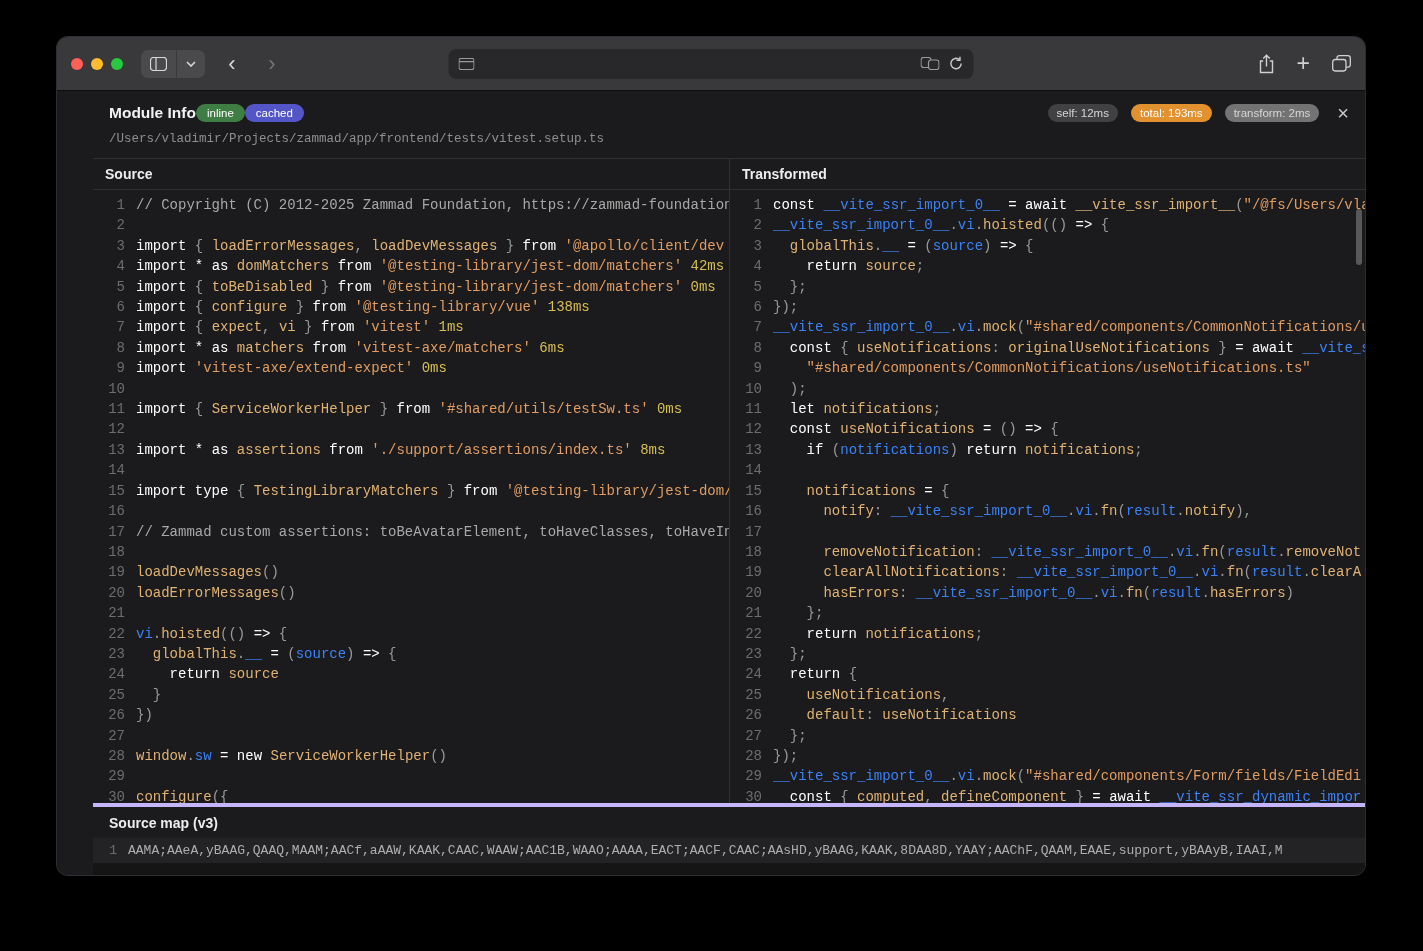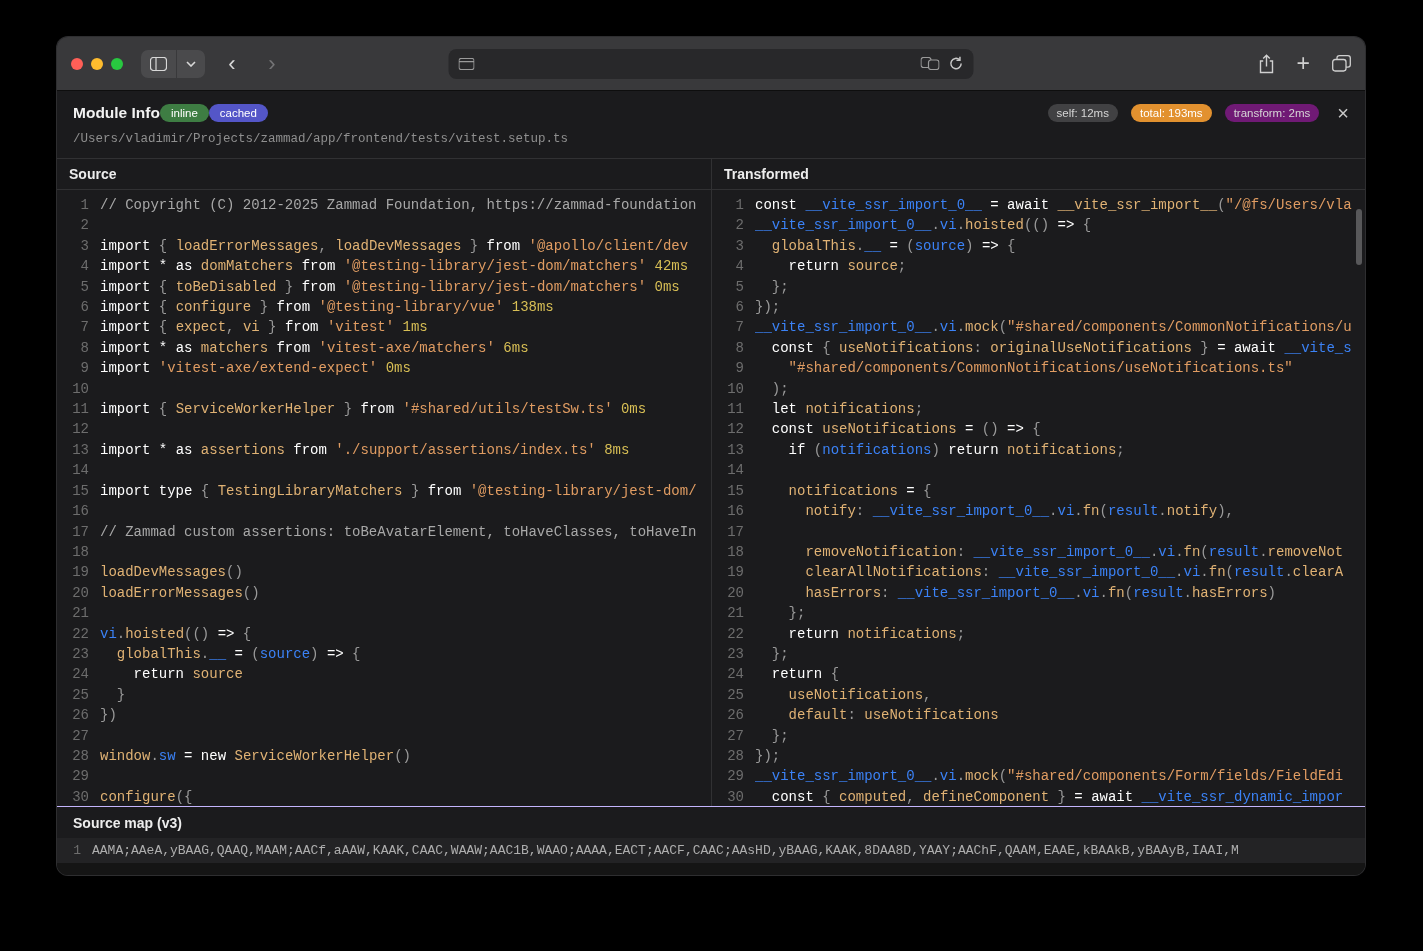--- a/index.html
+++ b/index.html
@@ -37,21 +37,21 @@
   }
   .url-text {
     position:absolute; left:0; right:0; text-align:center;
     color:#e8e8e8; font-size:13px;
   }
   .url-right { margin-left:auto; display:flex; align-items:center; gap:9px; z-index:1; }
   .toolbar-right { margin-left:auto; display:flex; align-items:center; gap:22px; }
   .tbtn { display:flex; align-items:center; justify-content:center; color:#d0d0d0; }
   .plus-glyph { font-size:23px; line-height:1; color:#d0d0d0; }
   
-  .page { flex:1; min-height:0; display:flex; flex-direction:column; background:#1b1b1d; position:relative; }
+  .page { flex:1; min-height:0; display:flex; flex-direction:column; background:#1b1b1d; position:relative;padding-left:36px; }
   .mod-head { padding:12px 16px 0; flex:none; }
   .mod-row { display:flex; align-items:center; }
   .mod-title { font-size:15.5px; font-weight:700; color:#f2f2f2; }
   .badge { font-size:11.5px; padding:3px 11px; border-radius:11px; color:#fff; }
   .pills { margin-left:auto; display:flex; align-items:center; gap:13px;justify-content:flex-end; }
   .pill { font-size:11.5px; padding:3px 9px; border-radius:10px; }
   .close-x { margin-left:18px; color:#c9c9c9; font-size:20px; line-height:1; }
   .mod-path { font-family:"Liberation Mono", monospace; font-size:12.5px; color:#8f8f8f; margin:9px 0 12px; white-space:nowrap; overflow:hidden; }
   .panels-head { flex:none; display:grid; grid-template-columns:1fr 1fr; border-top:1px solid #313133; border-bottom:1px solid #313133; }
   .ph { padding:7px 12px; font-weight:700; font-size:14px; color:#ededed; }
@@ -62,21 +62,21 @@
   .cl { display:flex; white-space:pre; }
   .ln { flex:0 0 24px; text-align:right; margin-right:11px; color:#6d6d6d; }
   .ct { white-space:pre; }
   .t-k { color:#ffffff; }   
   .t-s { color:#e09c62; }   
   .t-o { color:#e0b274; }   
   .t-p { color:#3b82f6;margin-top:19px; }   
   .t-u { color:#9a9a9a; }   
   .t-c { color:#a8a8a8;text-align:right; }   
   .t-t { color:#d8bf55; }   
-  .smap { flex:none; border-top:1px solid #c4b5fd; }
+  .smap { flex:none; border-top:4px solid #c4b5fd; }
   .smap-title { padding:8px 16px 7px; font-weight:700; font-size:14px; color:#ededed; }
   .smap-row { background:#232325; display:flex; white-space:pre; font-family:"Liberation Mono", monospace;
     font-size:13px; line-height:19px; padding:3px 0; overflow:hidden; }
   .smap-row .ln { flex:0 0 24px; margin-right:11px; }
   .smap-row .maptext { color:#aeaeae; white-space:pre; }
   .bottom-strip { height:12px; background:#151515; }
   .scroll-thumb { position:absolute; right:3px; top:118px; width:6px; height:56px; border-radius:3px; background:#58585a; }
 </style>
 </head>
 <body>
@@ -151,21 +151,21 @@
   <div class="page">
 
     <div class="mod-head">
       <div class="mod-row">
         <span class="mod-title">Module Info</span>
         <span class="badge" style="background-color: rgb(62, 125, 67);">inline</span>
         <span class="badge" style="background-color: rgb(84, 86, 200);">cached</span>
         <div class="pills">
           <span class="pill" style="background-color: rgb(65, 65, 67); color: rgb(214, 214, 214);">self: 12ms</span>
           <span class="pill" style="background-color: rgb(226, 145, 47); color: rgb(255, 255, 255);">total: 193ms</span>
-          <span class="pill" style="background-color: #701a75; color: rgb(214, 214, 214);">transform: 2ms</span>
+          <span class="pill" style="background-color: #737373; color: rgb(214, 214, 214);">transform: 2ms</span>
         </div>
         <span class="close-x">×</span>
       </div>
       <div class="mod-path">/Users/vladimir/Projects/zammad/app/frontend/tests/vitest.setup.ts</div>
     </div>
 
     <div class="panels-head">
       <div class="ph">Source</div>
       <div class="ph right">Transformed</div>
     </div>
@@ -234,20 +234,20 @@
           <div class="cl"><span class="ln">28</span><span class="ct"><span class="t-u">});</span></span></div>
           <div class="cl"><span class="ln">29</span><span class="ct"><span class="t-p">__vite_ssr_import_0__</span><span class="t-u">.</span><span class="t-p">vi</span><span class="t-u">.</span><span class="t-o">mock</span><span class="t-u">(</span><span class="t-s">"#shared/components/Form/fields/FieldEdi</span></span></div>
           <div class="cl"><span class="ln">30</span><span class="ct"><span class="t-u">  </span><span class="t-k">const</span><span class="t-u"> { </span><span class="t-o">computed</span><span class="t-u">, </span><span class="t-o">defineComponent</span><span class="t-u"> } </span><span class="t-k">=</span><span class="t-u"> </span><span class="t-k">await</span><span class="t-u"> </span><span class="t-p">__vite_ssr_dynamic_impor</span></span></div>
         </div>
     </div>
 
     <div class="smap">
       <div class="smap-title">Source map (v3)</div>
       <div class="smap-row">
         <span class="ln">1</span>
-        <span class="maptext">AAMA;AAeA,yBAAG,QAAQ,MAAM;AACf,aAAW,KAAK,CAAC,WAAW;AAC1B,WAAO;AAAA,EACT;AACF,CAAC;AAsHD,yBAAG,KAAK,8DAA8D,YAAY;AAChF,QAAM,EAAE,kBAAkB,yBAAyB,IAAI,M</span>
+        <span class="maptext">AAMA;AAeA,yBAAG,QAAQ,MAAM;AACf,aAAW,KAAK,CAAC,WAAW;AAC1B,WAAO;AAAA,EACT;AACF,CAAC;AAsHD,yBAAG,KAAK,8DAA8D,YAAY;AAChF,QAAM,EAAE,support,yBAAyB,IAAI,M</span>
       </div>
       <div class="bottom-strip"></div>
     </div>
 
     <div class="scroll-thumb"></div>
   </div>
 </div>
 
 </body></html>

